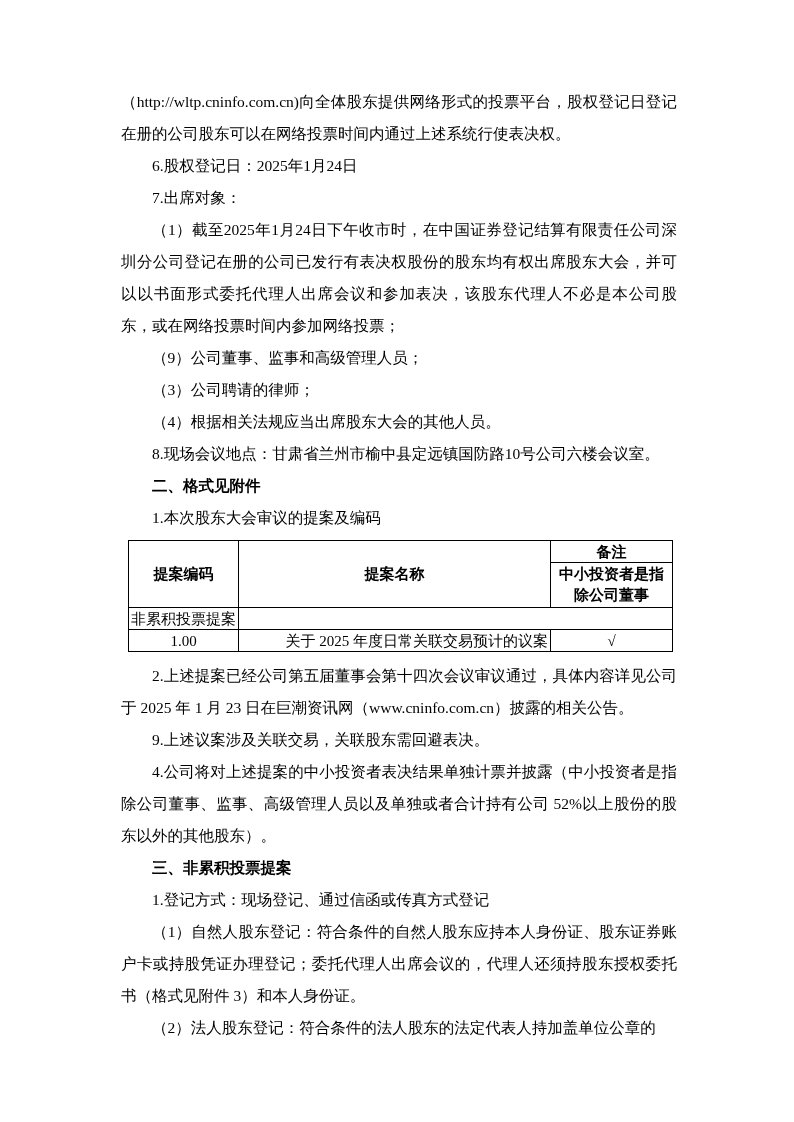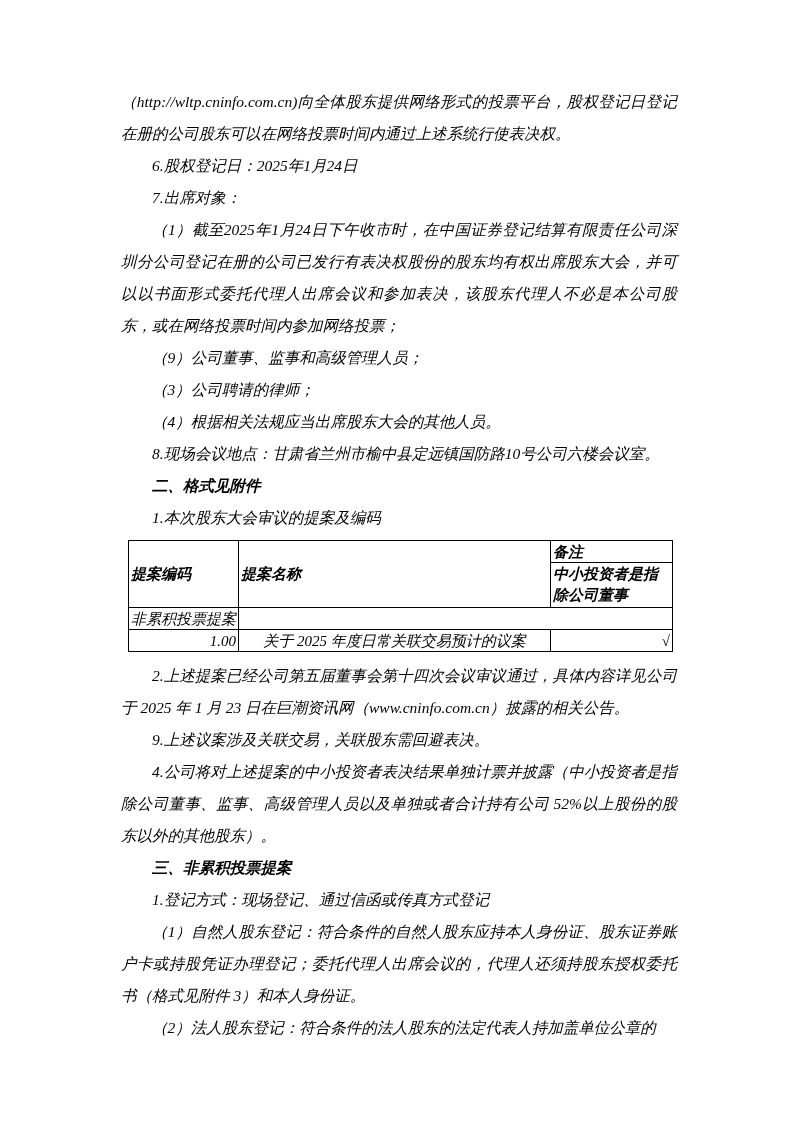--- a/index.html
+++ b/index.html
@@ -12,21 +12,20 @@
     width: 794px;
     height: 1122px;
     background: #ffffff;
     box-sizing: border-box;
     padding: 86px 117px 0 121px;
     font-family: "Liberation Serif", "DejaVu Serif", serif;
     font-size: 15.5px;
     line-height: 32px;
     color: #000000;
     overflow: hidden;
-    font-style: italic;
   }
   p.para {
     margin: 0;
     text-align: justify;
   }
   p.indent {
     text-indent: 2em;
   }
   p.heading {
     font-weight: bold;
@@ -38,38 +37,38 @@
     margin: 6px 0 8px 7px;
     font-size: 15px;
   }
   table.proposal td {
     border: 1px solid #000000;
     padding: 0 2px;
     overflow: hidden;
   }
   td.hdr {
     font-weight: bold;
-    text-align: left;
+    text-align: center;
     vertical-align: middle;
   }
   td.remark-top {
     height: 21px;
     line-height: 20px;
   }
   td.remark-note {
     height: 44px;
     line-height: 21px;
   }
   tr.small-row td {
     height: 21px;
     line-height: 20px;
   }
-  td.center { text-align: right; }
+  td.center { text-align: center; }
   td.name-cell {
-    text-align: center;
+    text-align: right;
     padding-left: 9px;
   }
 </style>
 </head>
 <body>
 
 <div class="page">
 
   <p class="para">（http://wltp.cninfo.com.cn)向全体股东提供网络形式的投票平台，股权登记日登记在册的公司股东可以在网络投票时间内通过上述系统行使表决权。</p>
   <p class="para indent">6.股权登记日：2025年1月24日</p>

